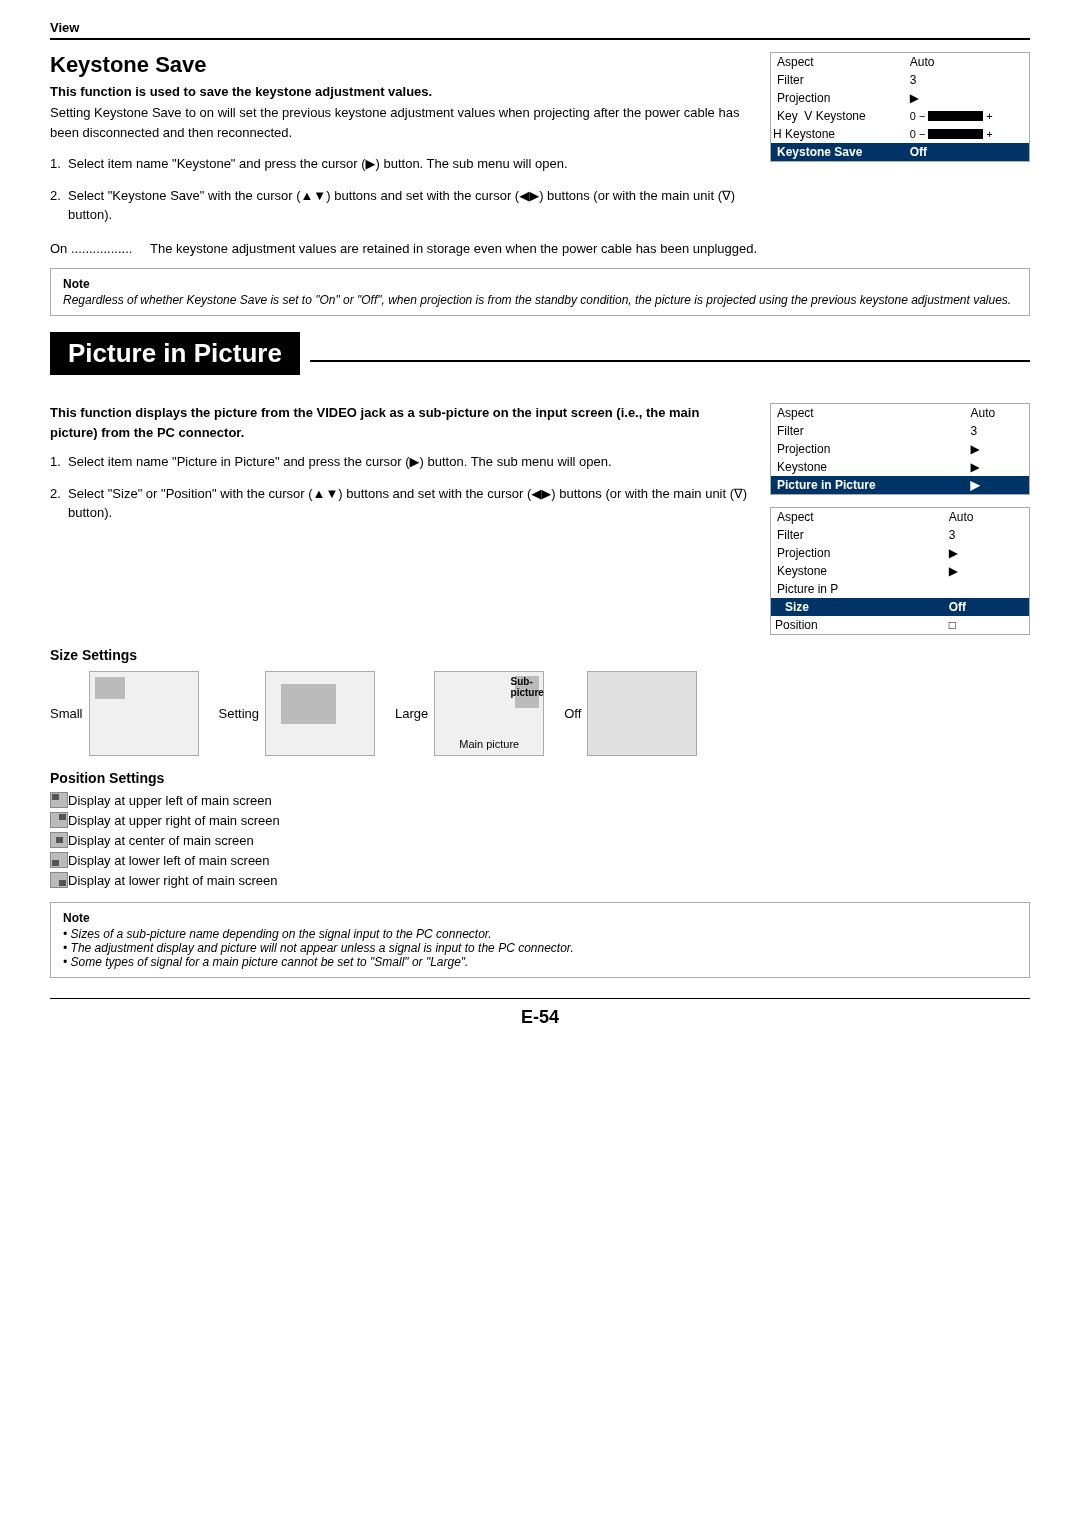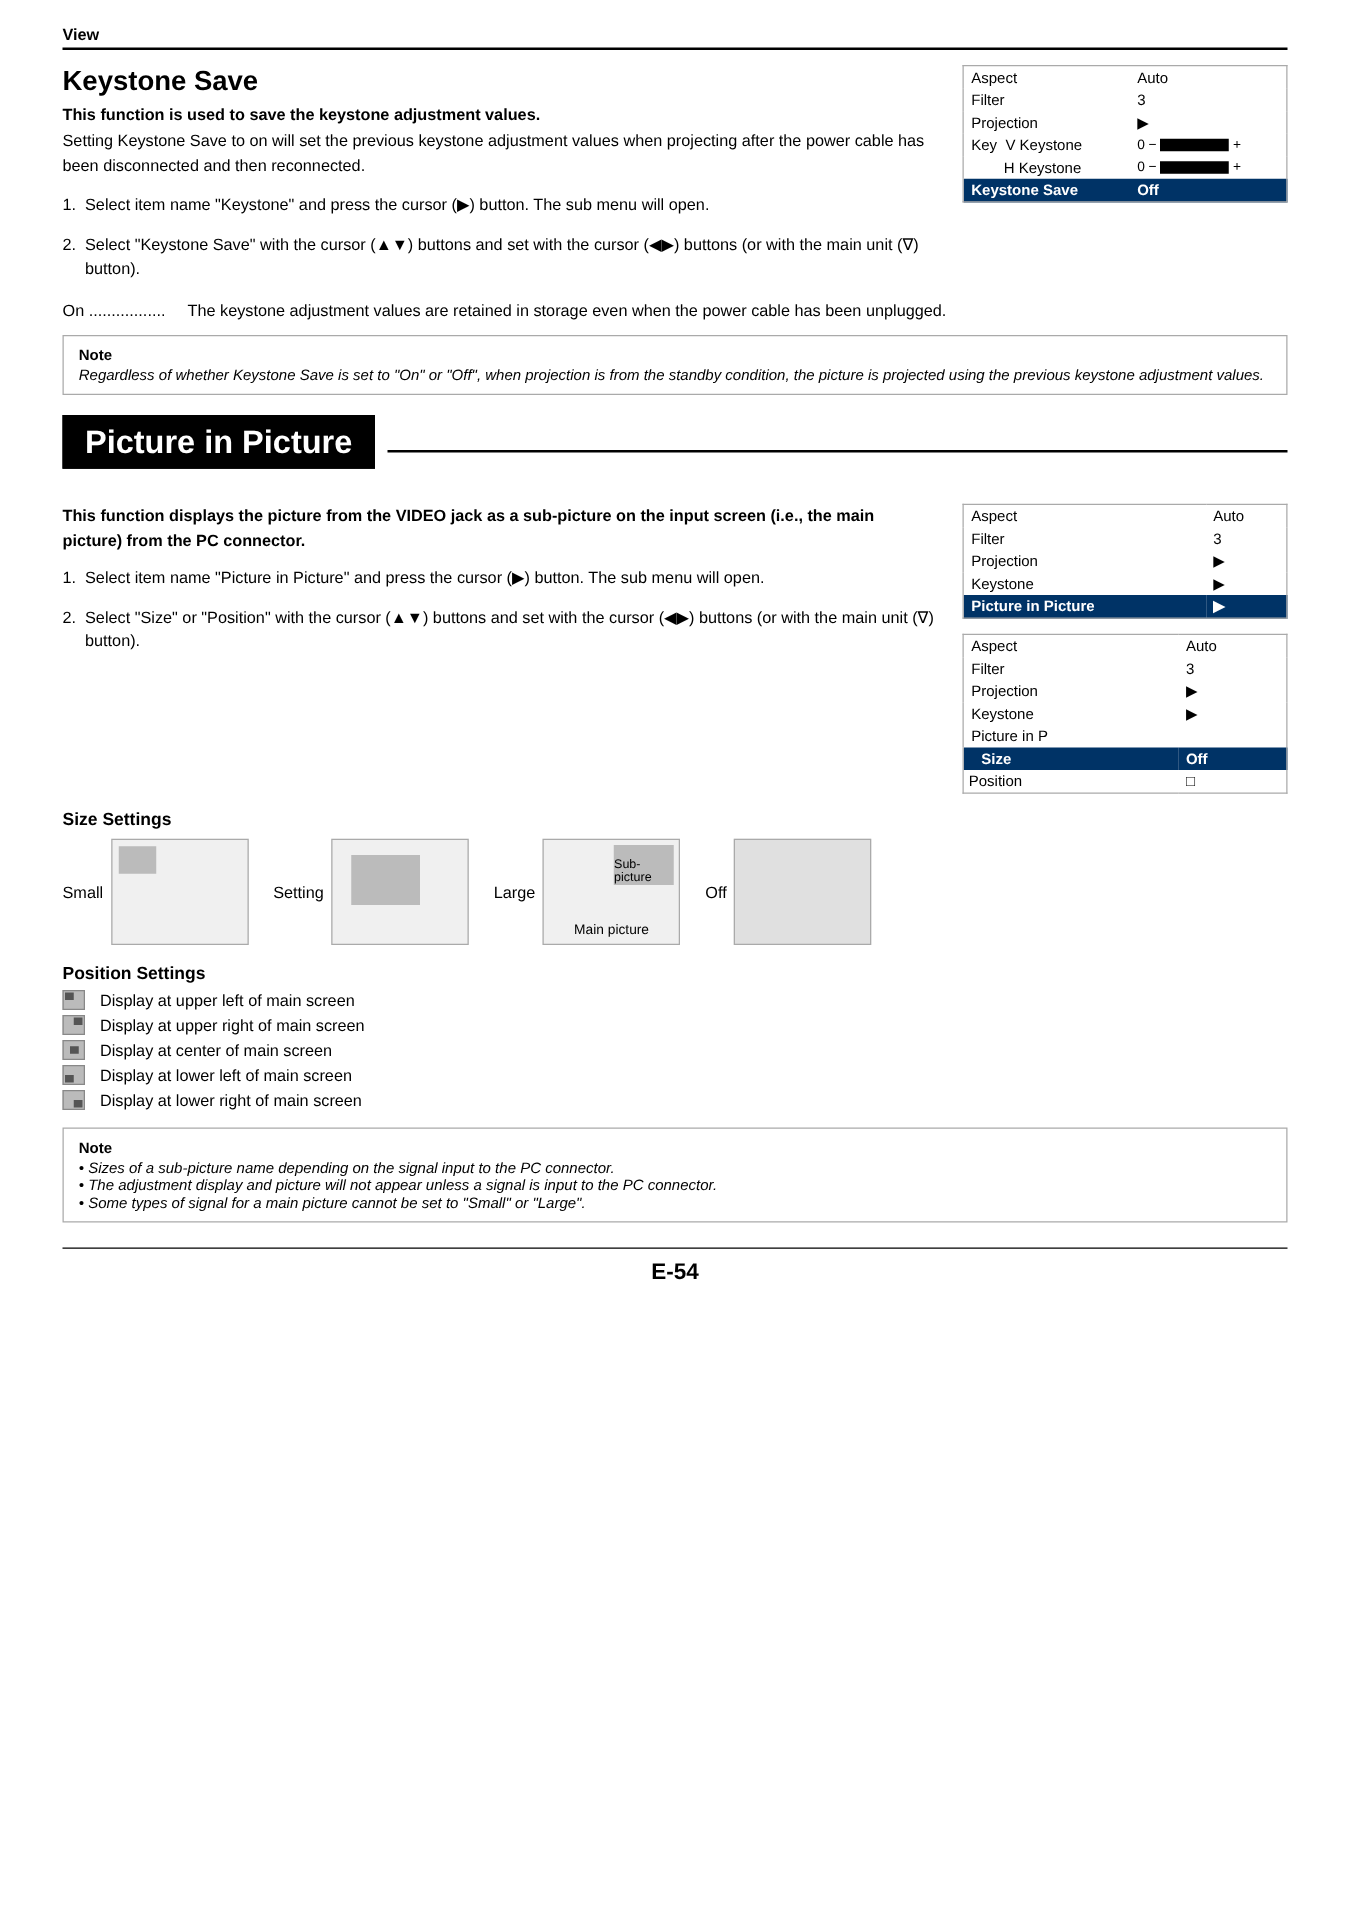--- a/index.html
+++ b/index.html
@@ -199,46 +199,46 @@
       bottom: 5px;
       left: 50%;
       transform: translateX(-50%);
       font-size: 11px;
       white-space: nowrap;
     }
     .size-box-large .inner-sub-box {
       position: absolute;
       top: 4px;
       right: 4px;
-      width: 48px;
+      width: 24px;
       height: 32px;
       background: #bbb;
       display: flex;
-      align-items: flex-end;
+      align-items: flex-start;
       justify-content: center;
       font-size: 10px;
-      font-weight: normal;
+      font-weight: bold;
     }
     .size-box-off {
       width: 110px;
       height: 85px;
       background: #e0e0e0;
     }
     .position-settings-title {
       font-weight: bold;
       font-size: 14px;
       margin-bottom: 6px;
     }
     .position-list {
       margin-bottom: 14px;
     }
     .position-item {
       display: flex;
       align-items: center;
-      gap: 12px;
+      gap: 0;
       font-size: 13px;
       margin-bottom: 4px;
     }
     .pos-icon {
       width: 18px;
       height: 16px;
       background: #bbb;
       border: 1px solid #888;
       flex-shrink: 0;
       display: flex;
@@ -309,21 +309,21 @@
         </tr>
         <tr class="normal">
           <td>Key&nbsp;&nbsp;V Keystone</td>
           <td>
             <span class="slider-cell">
               0&nbsp;−<span class="slider-bar"></span>+
             </span>
           </td>
         </tr>
         <tr class="normal">
-          <td style="padding-left:32px;">H Keystone</td>
+          <td style="padding-left:2px;">H Keystone</td>
           <td>
             <span class="slider-cell">
               0&nbsp;−<span class="slider-bar"></span>+
             </span>
           </td>
         </tr>
         <tr class="highlighted">
           <td>Keystone Save</td>
           <td>Off</td>
         </tr>

